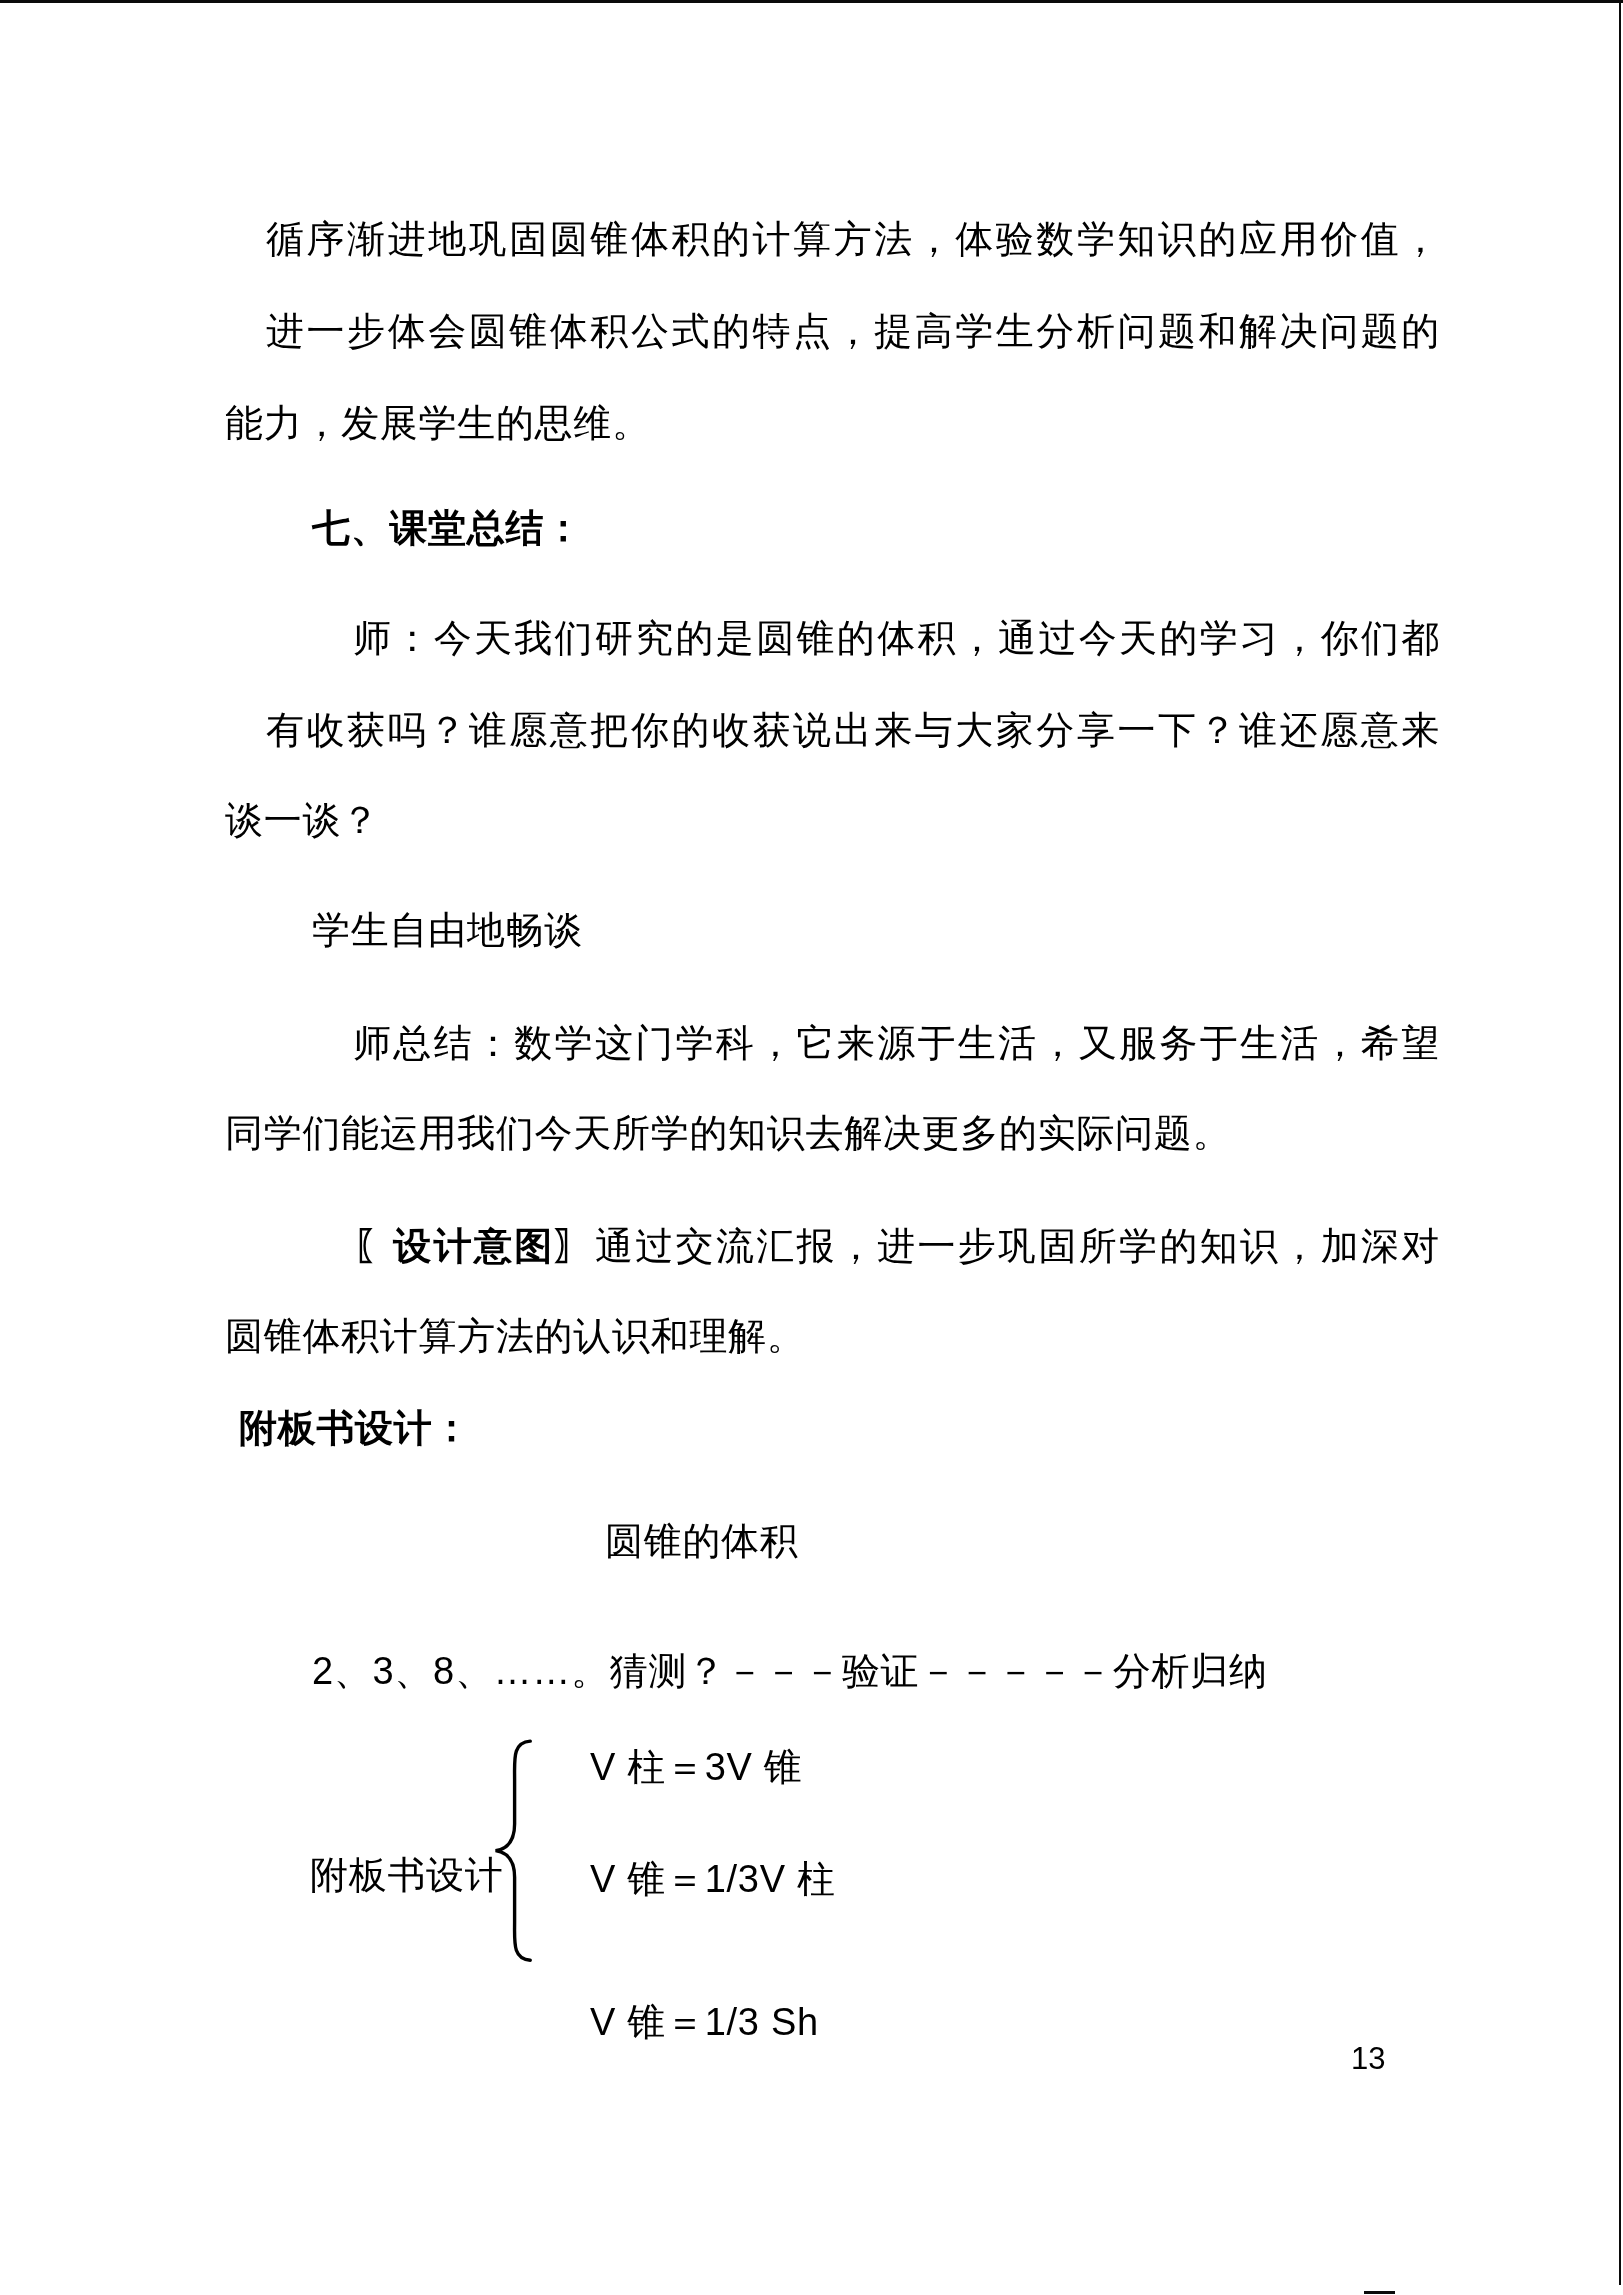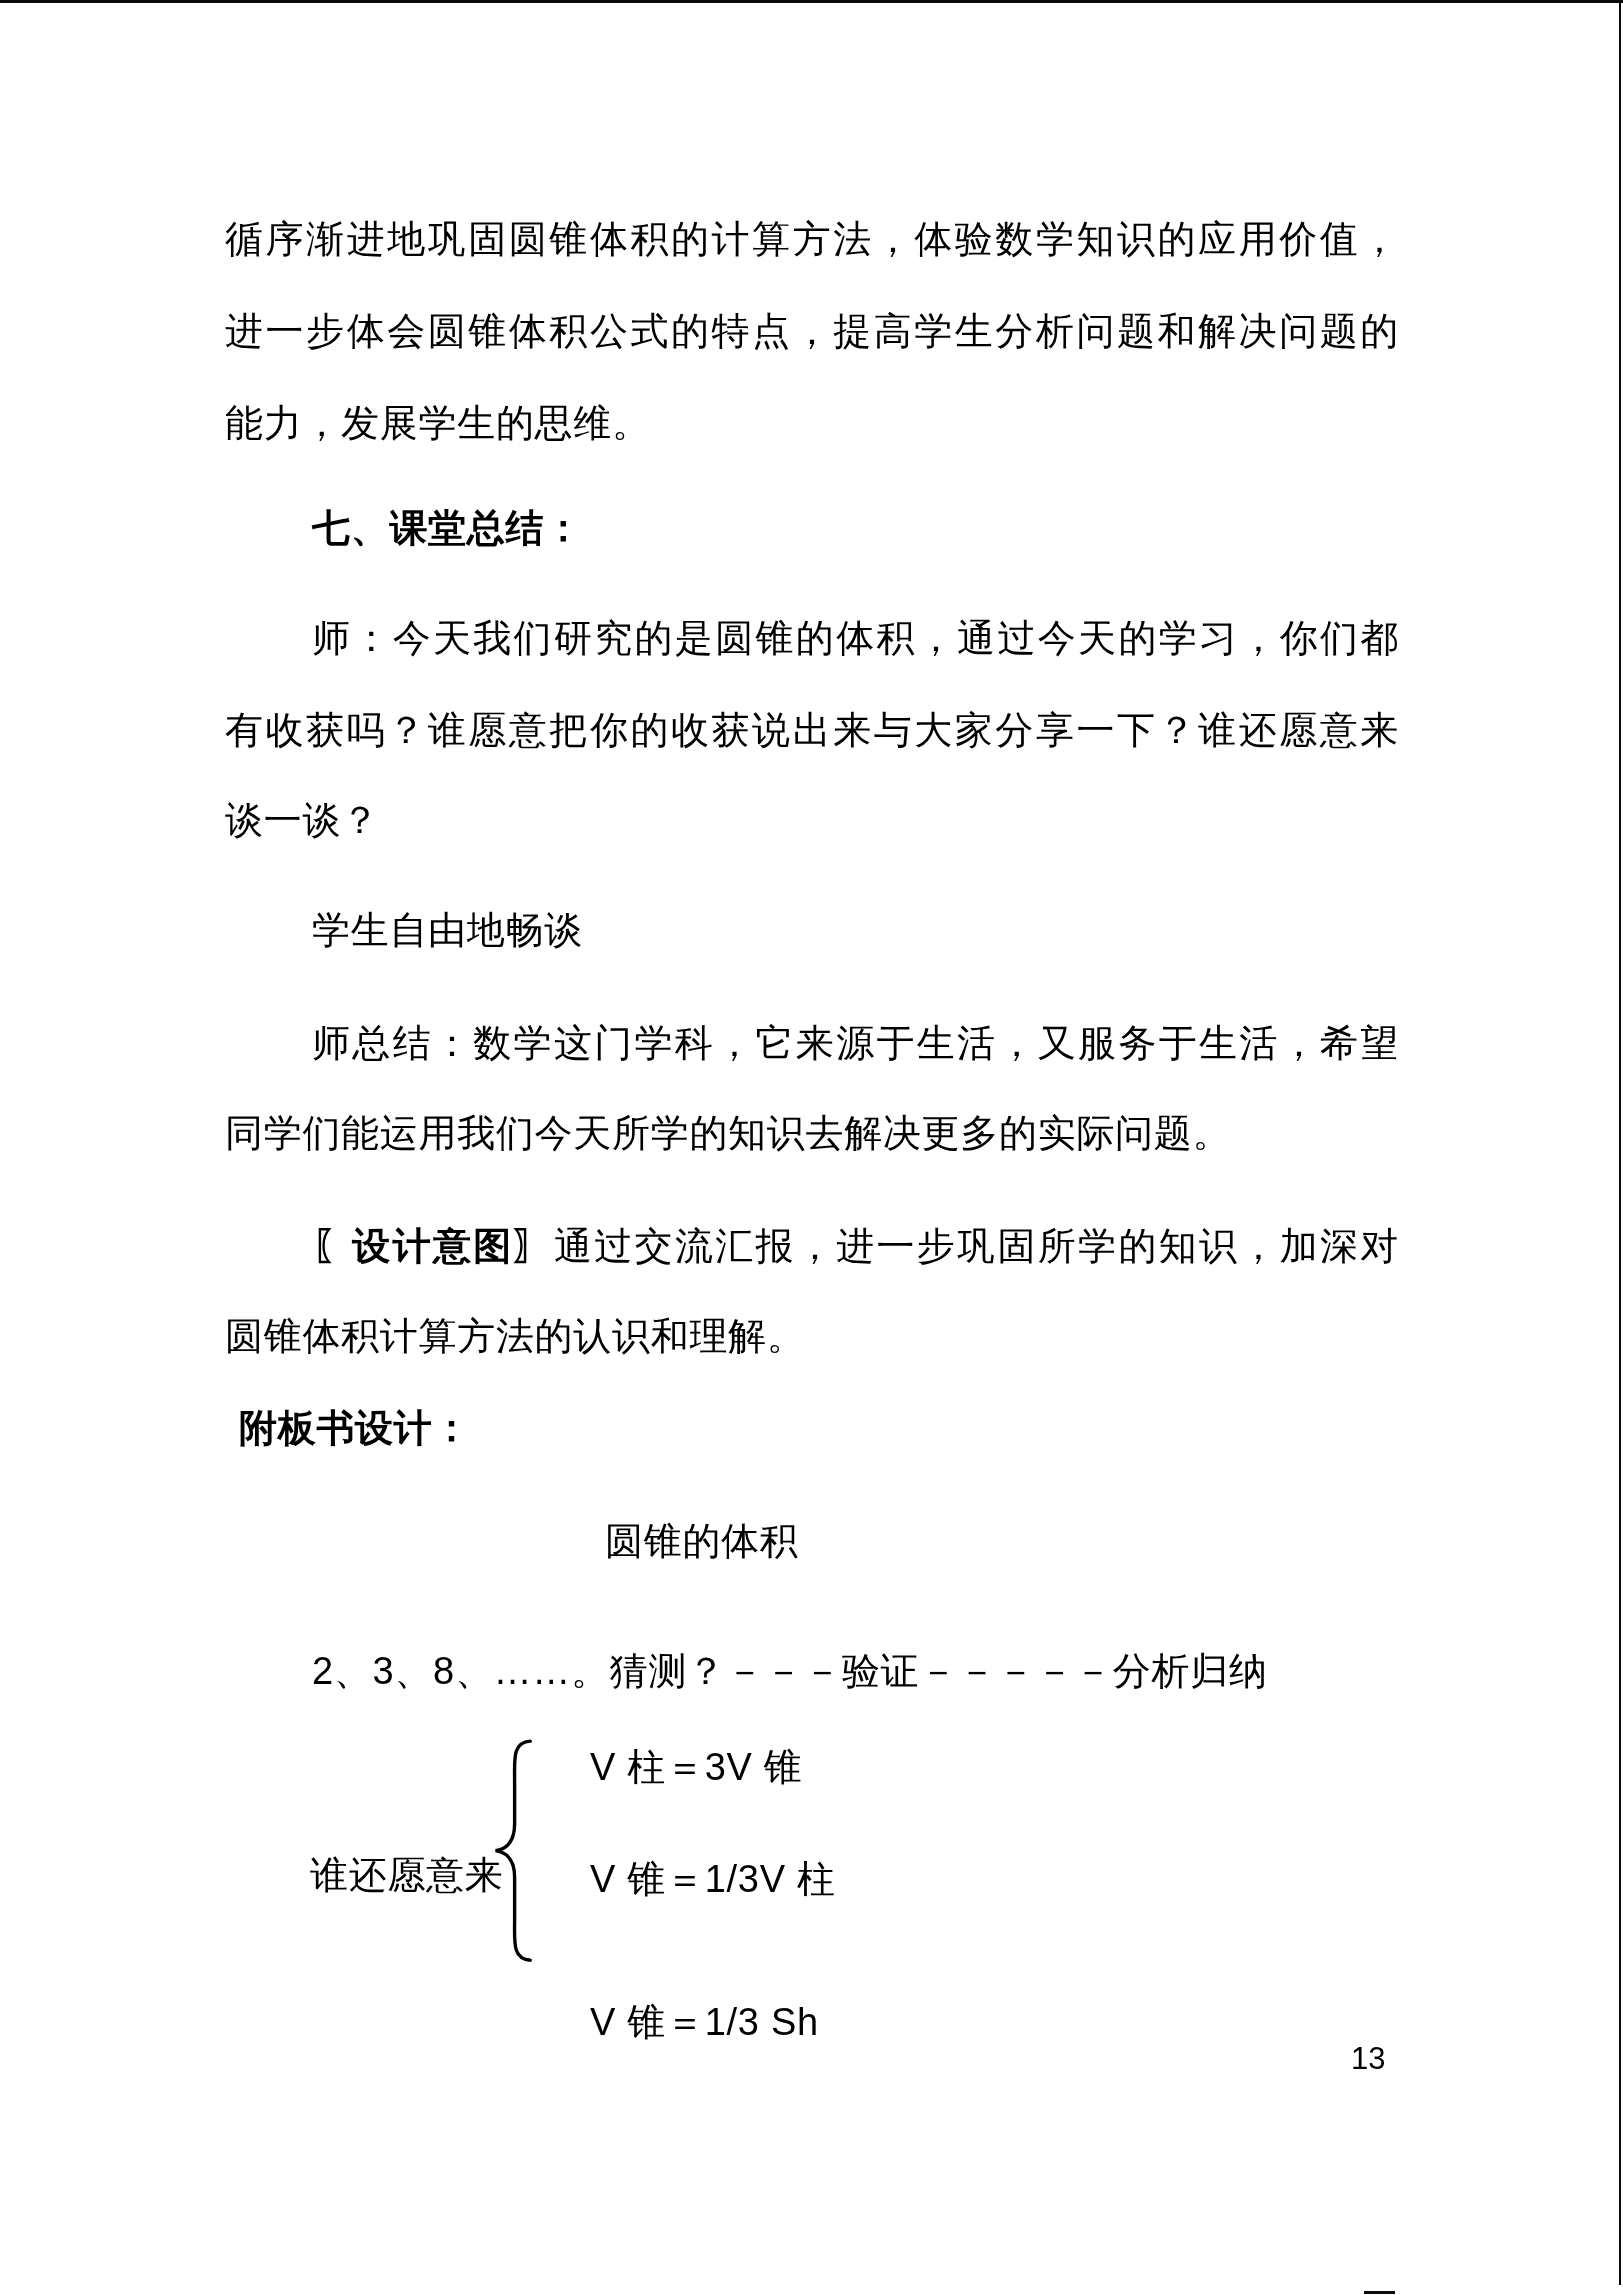--- a/index.html
+++ b/index.html
@@ -16,20 +16,21 @@
     font-size: 38px;
     line-height: 1.2;
     white-space: nowrap;
     letter-spacing: 0.7px;
   }
   .just {
     white-space: normal;
     text-align: justify;
     text-align-last: justify;
     text-justify: inter-character;
+    margin-left: 41px;
   }
   .bold { font-weight: bold; }
   .sans { font-family: "Liberation Sans", "DejaVu Sans", sans-serif; }
 
   #p1l1 { top: 217px;  left: 225px; width: 1174px; }
   #p1l2 { top: 309px;  left: 225px; width: 1174px; }
   #p1l3 { top: 401px;  left: 225px; text-align: center; }
   #hd1  { top: 506px;  left: 312px; }
   #tp1  { top: 616px;  left: 312px; width: 1087px; }
   #tp2  { top: 708px; left: 225px; width: 1174px; }
@@ -94,21 +95,21 @@
 <div id="di2" class="line">圆锥体积计算方法的认识和理解。</div>
 
 <div id="bh" class="line bold">附板书设计：</div>
 
 <div id="bt" class="line">圆锥的体积</div>
 
 <div id="seq" class="line">
   <span class="sans">2、3、8、……。</span><span>猜测？－－－验证－－－－－分析归纳</span>
 </div>
 
-<div id="cond" class="line">谁还愿意来</div>
+<div id="cond" class="line">附板书设计</div>
 
 <svg id="brace" viewBox="0 0 95 335" aria-hidden="true">
   <path d="M 78 6 C 52 8 55 32 55 62 L 55 128 C 55 158 40 165 27 167 C 40 169 55 176 55 206 L 55 272 C 55 302 52 326 78 328" fill="none" stroke="#000000" stroke-width="5" stroke-linecap="round"></path>
 </svg>
 
 <div id="f1" class="line sans">V 柱＝3V 锥</div>
 <div id="f2" class="line sans">V 锥＝1/3V 柱</div>
 <div id="f3" class="line sans">V 锥＝1/3 Sh</div>
 
 <div id="pn" class="line sans">13</div>

